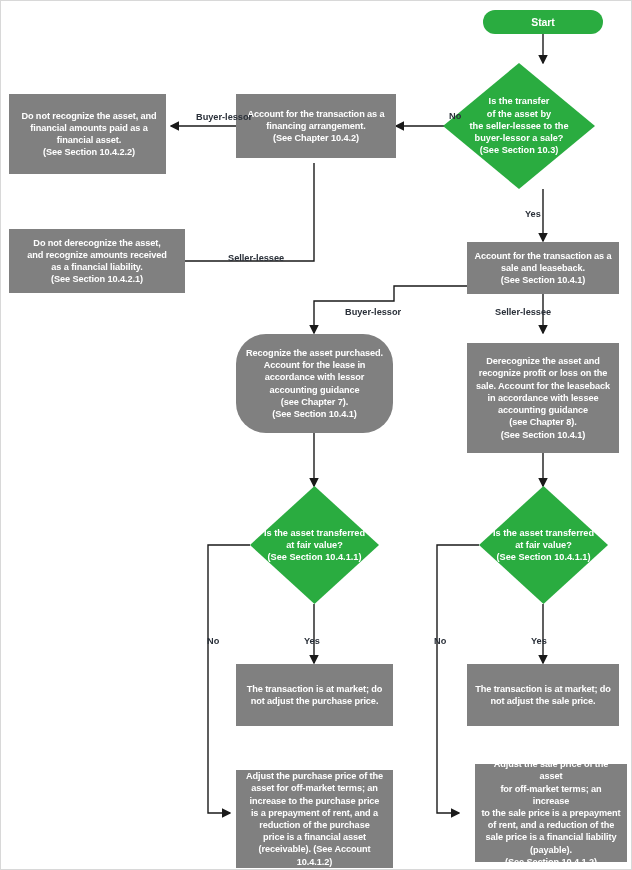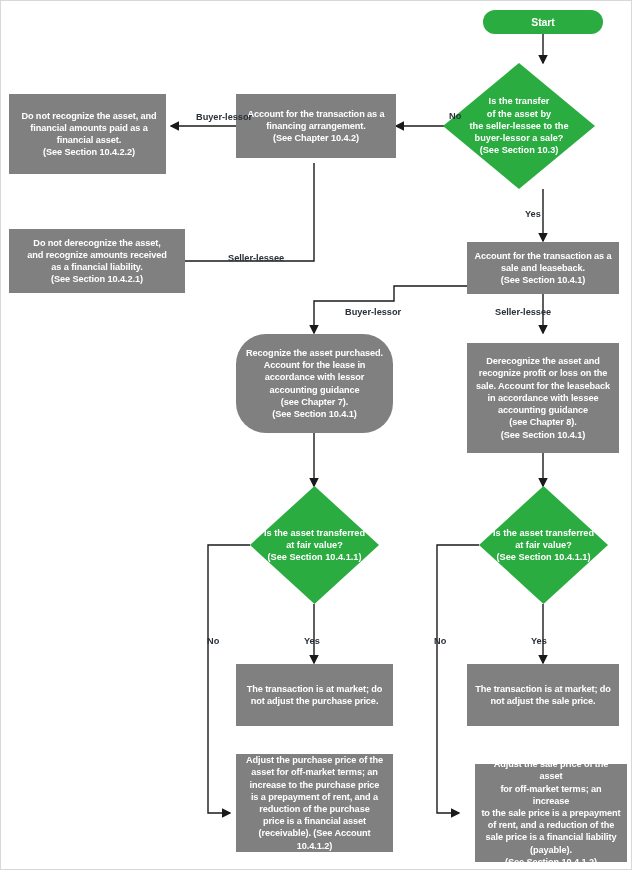--- a/index.html
+++ b/index.html
@@ -220,21 +220,21 @@
     </div>
   </div>
 
   <div class="node process" style="left:466px; top:663px; width:152px; height:62px;">
     <div>
       <div>The transaction is at market; do</div>
       <div>not adjust the sale price.</div>
     </div>
   </div>
 
-  <div class="node process" style="left:235px; top:753px; width:157px; height:98px;">
+  <div class="node process" style="left:235px; top:769px; width:157px; height:98px;">
     <div>
       <div>Adjust the purchase price of the</div>
       <div>asset for off-market terms; an</div>
       <div>increase to the purchase price</div>
       <div>is a prepayment of rent, and a</div>
       <div>reduction of the purchase</div>
       <div>price is a financial asset</div>
       <div>(receivable). (See Account 10.4.1.2)</div>
     </div>
   </div>

